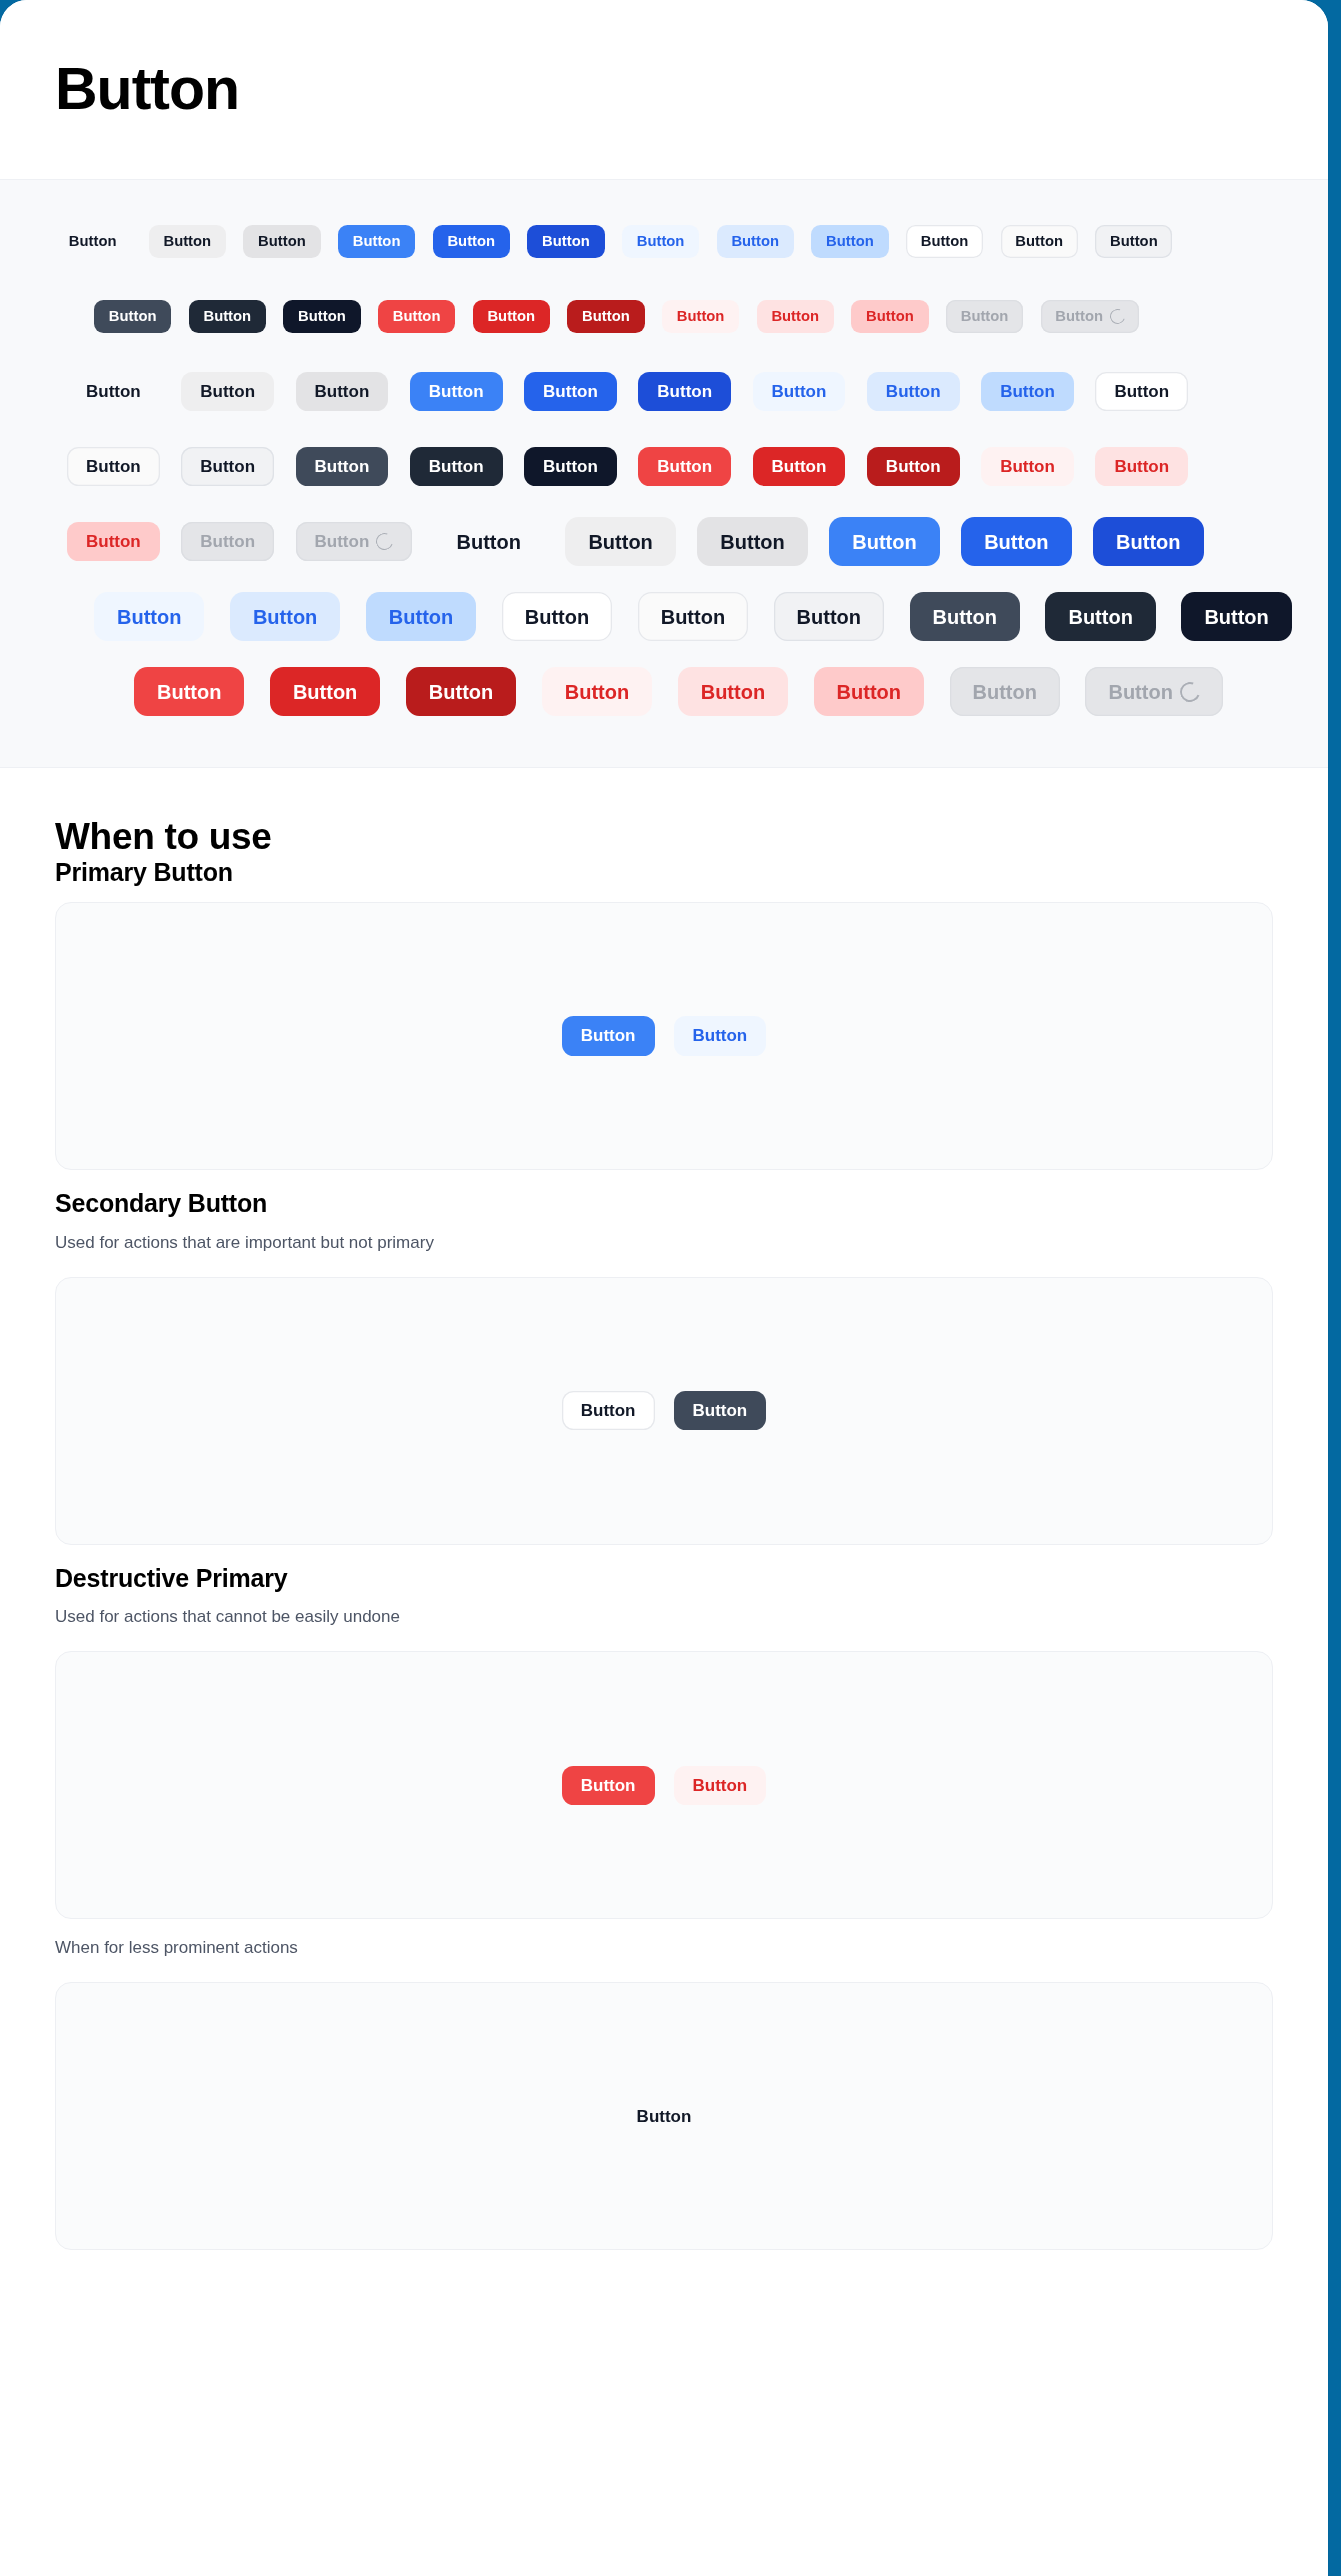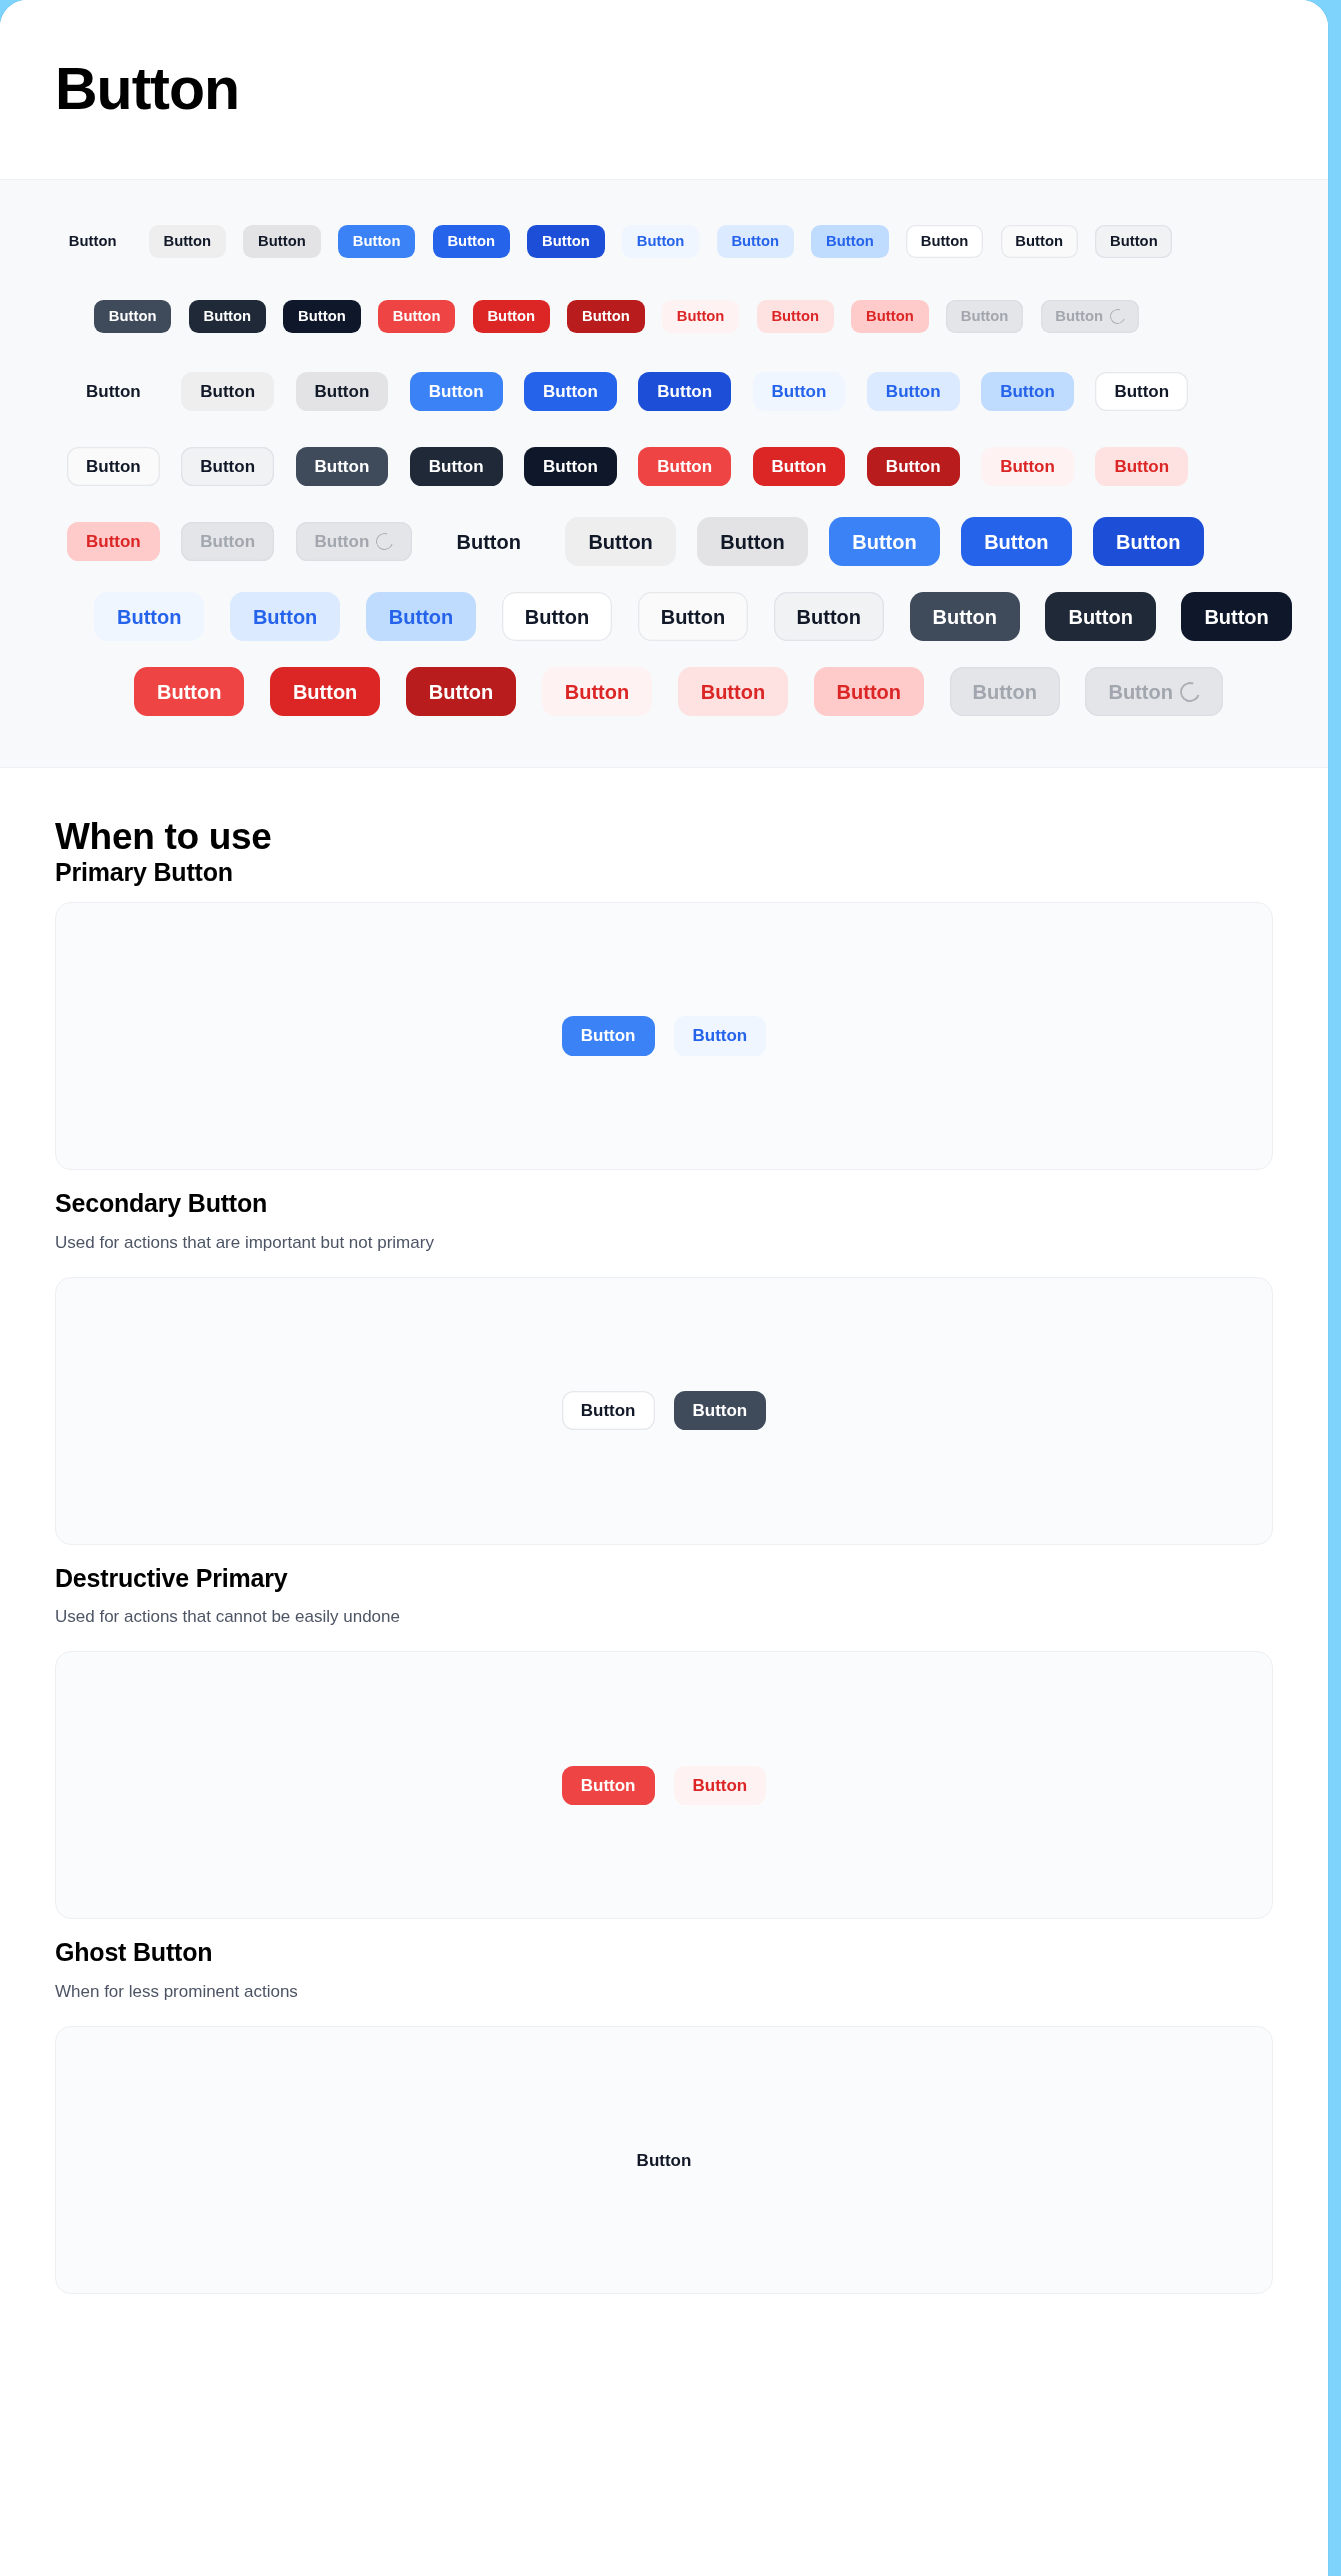--- a/index.html
+++ b/index.html
@@ -9,21 +9,21 @@
     height: 2576px;
     background: #e9eaee;
     font-family: "Liberation Sans", sans-serif;
     -webkit-font-smoothing: antialiased;
   }
 
   .page {
     width: 1342px;
     height: 2576px;
     position: relative;
-    background: #7dd3fc;
+    background: #0369a1;
   }
 
   .window {
     position: absolute;
     left: 0; top: 0;
     width: 1328px;
     min-height: 2576px;
     background: #ffffff;
     border-radius: 27px 27px 0 0;
     overflow: hidden;
@@ -439,21 +439,20 @@
             <div class="demo">
               <button class="btn sz-md v-danger">
                 <span>Button</span>
               </button>
               <button class="btn sz-md v-danger-soft">
                 <span>Button</span>
               </button>
             </div>
           </div>
           <div class="usecase">
-            <h3>Ghost Button</h3>
             <p>When for less prominent actions</p>
             <div class="demo">
               <button class="btn sz-md v-ghost">
                 <span>Button</span>
               </button>
             </div>
           </div>
         </div>
     </div>
 

